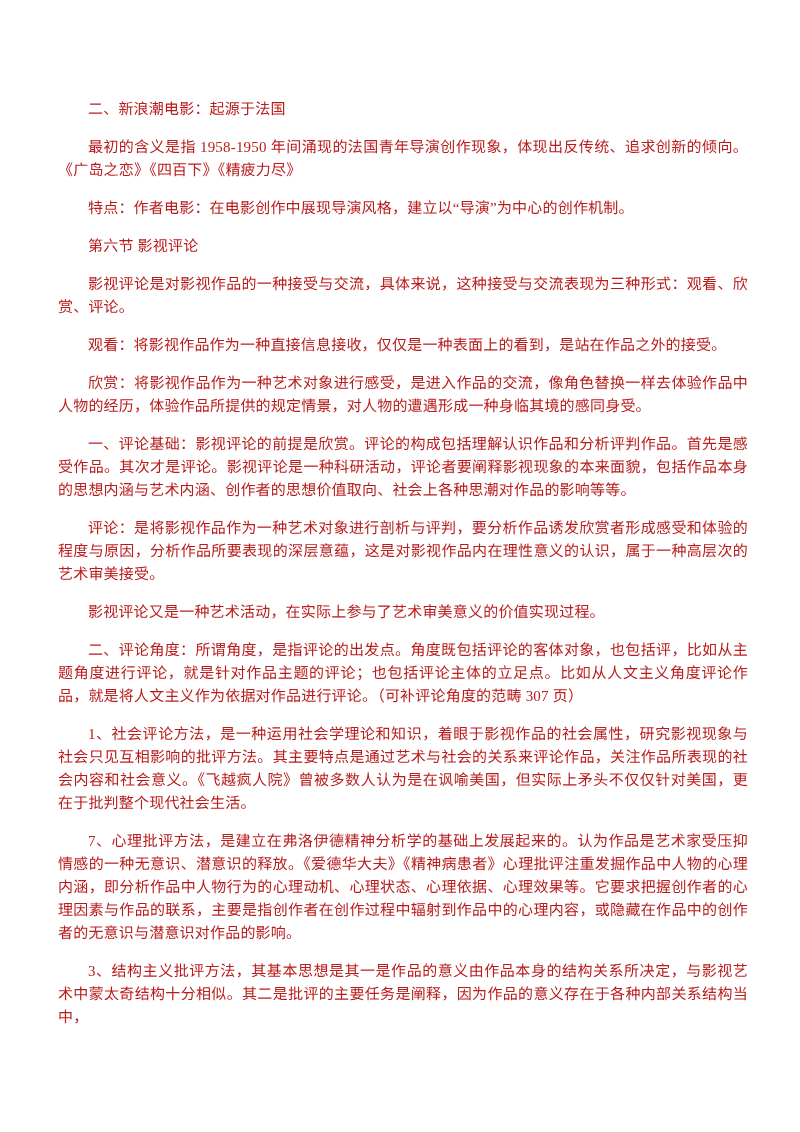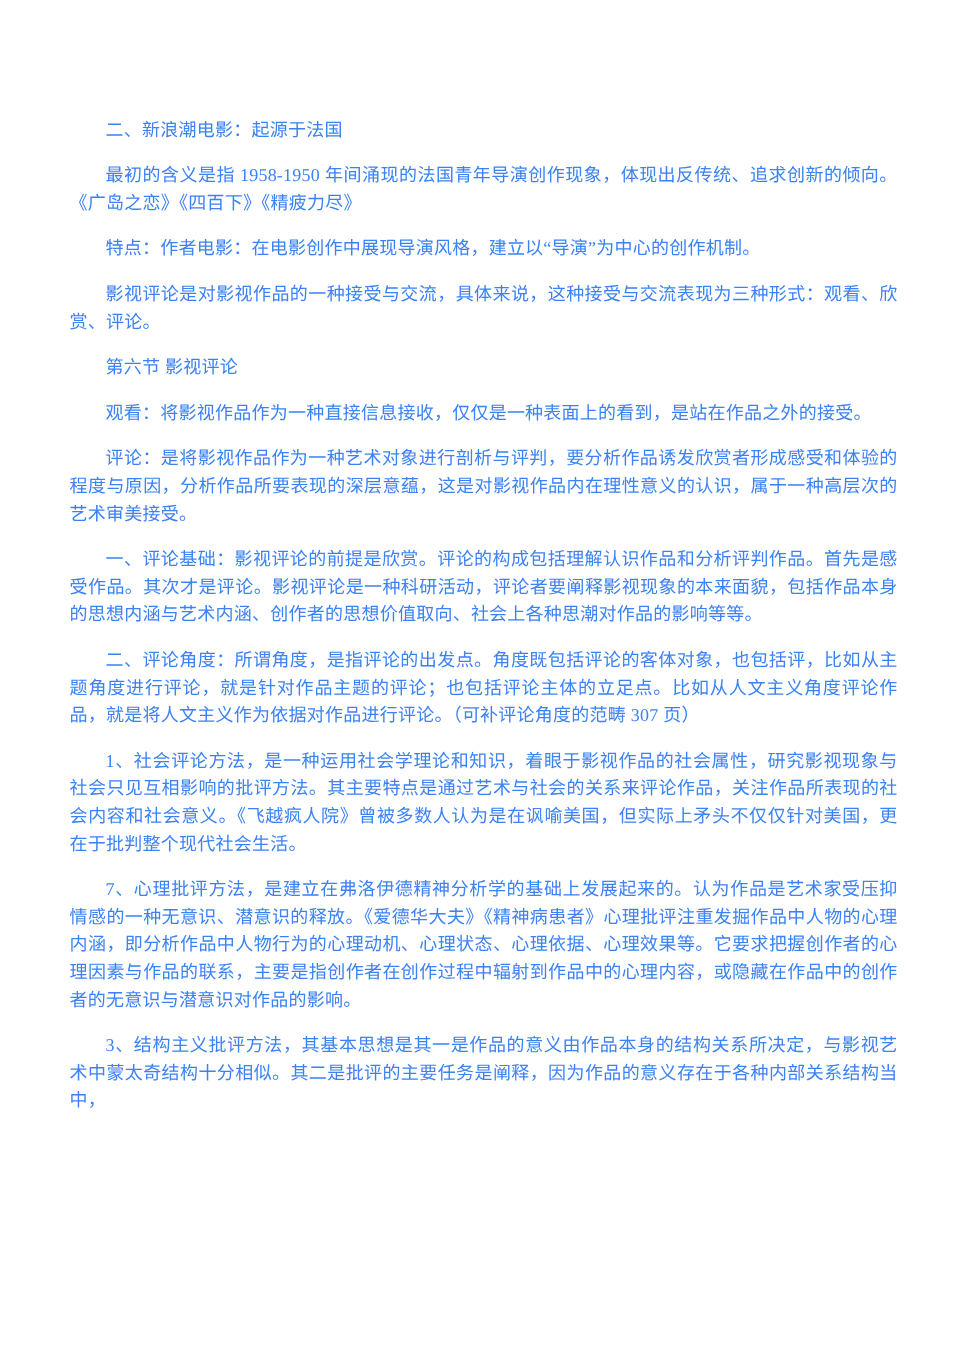--- a/index.html
+++ b/index.html
@@ -17,38 +17,40 @@
     width: 800px;
     height: 1132px;
     background: #ffffff;
     padding: 98px 52px 40px 58px;
   }
   .doc-body p {
     margin: 0 0 15px 0;
     font-family: "Liberation Serif", "DejaVu Serif", serif;
     font-size: 15px;
     line-height: 23px;
-    color: #3b82f6;
+    color: #b91c1c;
     text-align: justify;
     text-justify: inter-ideograph;
     text-indent: 2em;
     letter-spacing: 0.2px;
   }
 </style>
 </head>
 <body>
 
 <div class="page">
   <div class="doc-body" id="doc-body">
       <p>二、新浪潮电影：起源于法国</p>
       <p>最初的含义是指 1958-1950 年间涌现的法国青年导演创作现象，体现出反传统、追求创新的倾向。《广岛之恋》《四百下》《精疲力尽》</p>
       <p>特点：作者电影：在电影创作中展现导演风格，建立以“导演”为中心的创作机制。</p>
+      <p>第六节 影视评论</p>
       <p>影视评论是对影视作品的一种接受与交流，具体来说，这种接受与交流表现为三种形式：观看、欣赏、评论。</p>
-      <p>第六节 影视评论</p>
       <p>观看：将影视作品作为一种直接信息接收，仅仅是一种表面上的看到，是站在作品之外的接受。</p>
+      <p>欣赏：将影视作品作为一种艺术对象进行感受，是进入作品的交流，像角色替换一样去体验作品中人物的经历，体验作品所提供的规定情景，对人物的遭遇形成一种身临其境的感同身受。</p>
+      <p>一、评论基础：影视评论的前提是欣赏。评论的构成包括理解认识作品和分析评判作品。首先是感受作品。其次才是评论。影视评论是一种科研活动，评论者要阐释影视现象的本来面貌，包括作品本身的思想内涵与艺术内涵、创作者的思想价值取向、社会上各种思潮对作品的影响等等。</p>
       <p>评论：是将影视作品作为一种艺术对象进行剖析与评判，要分析作品诱发欣赏者形成感受和体验的程度与原因，分析作品所要表现的深层意蕴，这是对影视作品内在理性意义的认识，属于一种高层次的艺术审美接受。</p>
-      <p>一、评论基础：影视评论的前提是欣赏。评论的构成包括理解认识作品和分析评判作品。首先是感受作品。其次才是评论。影视评论是一种科研活动，评论者要阐释影视现象的本来面貌，包括作品本身的思想内涵与艺术内涵、创作者的思想价值取向、社会上各种思潮对作品的影响等等。</p>
+      <p>影视评论又是一种艺术活动，在实际上参与了艺术审美意义的价值实现过程。</p>
       <p>二、评论角度：所谓角度，是指评论的出发点。角度既包括评论的客体对象，也包括评，比如从主题角度进行评论，就是针对作品主题的评论；也包括评论主体的立足点。比如从人文主义角度评论作品，就是将人文主义作为依据对作品进行评论。（可补评论角度的范畴 307 页）</p>
       <p>1、社会评论方法，是一种运用社会学理论和知识，着眼于影视作品的社会属性，研究影视现象与社会只见互相影响的批评方法。其主要特点是通过艺术与社会的关系来评论作品，关注作品所表现的社会内容和社会意义。《飞越疯人院》曾被多数人认为是在讽喻美国，但实际上矛头不仅仅针对美国，更在于批判整个现代社会生活。</p>
       <p>7、心理批评方法，是建立在弗洛伊德精神分析学的基础上发展起来的。认为作品是艺术家受压抑情感的一种无意识、潜意识的释放。《爱德华大夫》《精神病患者》心理批评注重发掘作品中人物的心理内涵，即分析作品中人物行为的心理动机、心理状态、心理依据、心理效果等。它要求把握创作者的心理因素与作品的联系，主要是指创作者在创作过程中辐射到作品中的心理内容，或隐藏在作品中的创作者的无意识与潜意识对作品的影响。</p>
       <p>3、结构主义批评方法，其基本思想是其一是作品的意义由作品本身的结构关系所决定，与影视艺术中蒙太奇结构十分相似。其二是批评的主要任务是阐释，因为作品的意义存在于各种内部关系结构当中，</p>
     </div>
 </div>
 
 </body></html>

